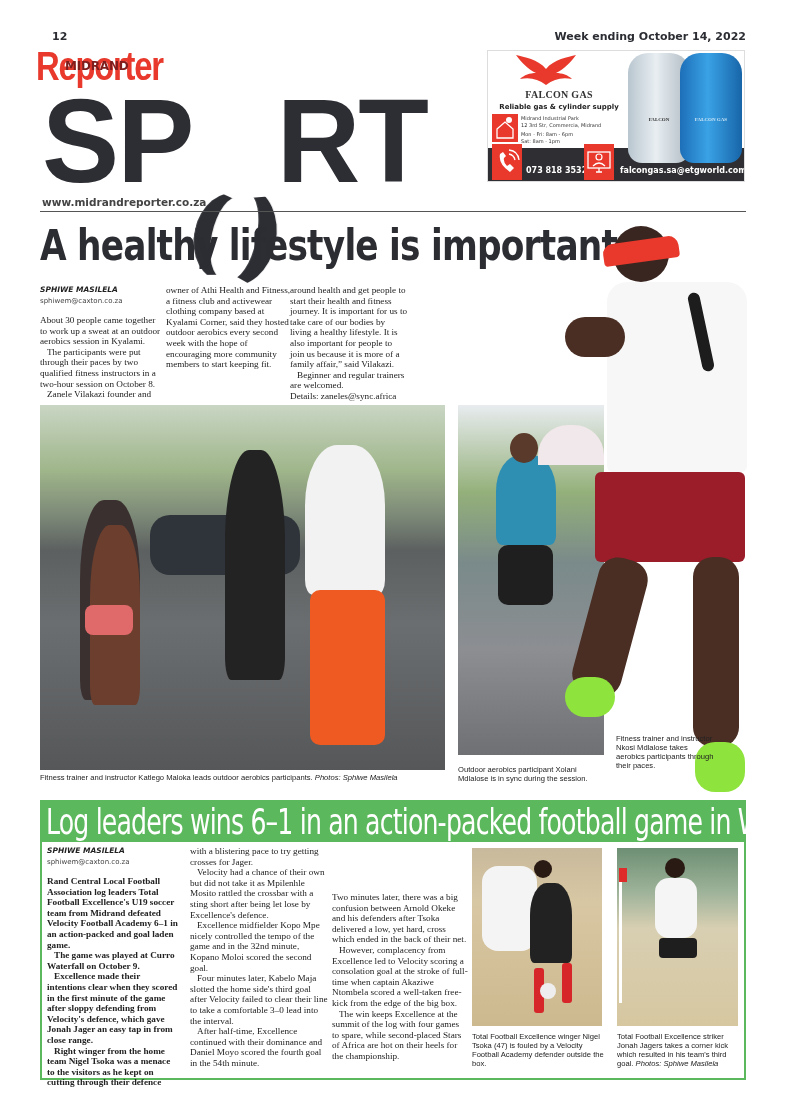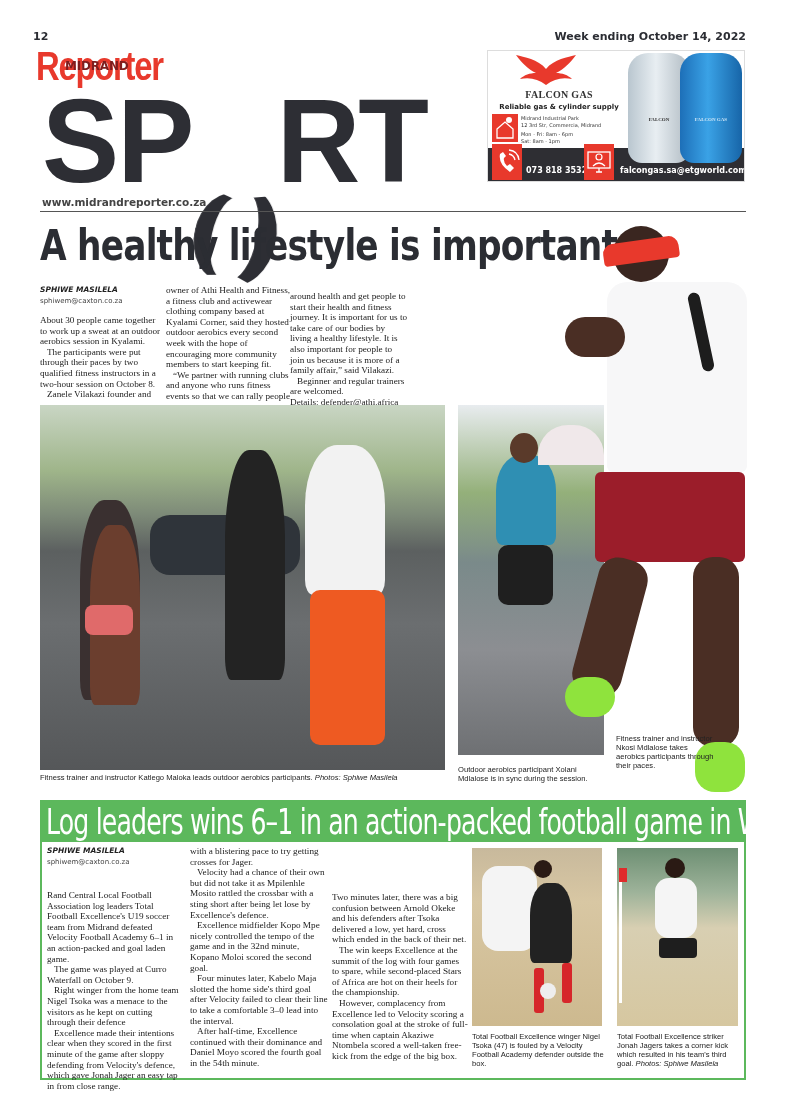--- a/index.html
+++ b/index.html
@@ -2,21 +2,21 @@
 <html><head>
   <meta charset="utf-8">
   <style>
     * { box-sizing: border-box; margin: 0; padding: 0; }
     html, body { width: 786px; height: 1113px; background: #ffffff; overflow: hidden; }
     body { position: relative; font-family: "Liberation Serif", serif; color: #222; }
 
     .abs { position: absolute; }
 
     
-    .page-num { left: 33px; top: 30px; font: bold 11px "DejaVu Sans", sans-serif; color: #2b2d33; }
+    .page-num { left: 52px; top: 30px; font: bold 11px "DejaVu Sans", sans-serif; color: #2b2d33; }
     .week { right: 40px; top: 30px; font: bold 11px "DejaVu Sans", sans-serif; color: #2b2d33; }
     .midrand { left: 65px; top: 59px; font: bold 12px "DejaVu Sans", sans-serif; color: #7f1d1d; letter-spacing: -0.2px; }
     .reporter { left: 36px; top: 43px; font: bold 40px "Liberation Sans", sans-serif; color: #e8392c; letter-spacing: -1.5px; transform: scaleX(0.82); transform-origin: left top; line-height: 46px; }
     .sport { left: 42px; top: 86px; font: bold 118px "Liberation Sans", sans-serif; color: #2d2e34; letter-spacing: -2px; line-height: 110px; transform: scaleX(0.98); transform-origin: left top; }
     .sport .o-gap { display: inline-block; width: 86px; position: relative; }
     .sport .o-arc1 { position: absolute; left: 2px; top: 10px; width: 76px; height: 92px; border-radius: 50%; border-left: 18px solid #2d2e34; border-top: 4px solid transparent; border-right: 0; border-bottom: 4px solid transparent; transform: rotate(12deg); }
     .sport .o-arc2 { position: absolute; left: 10px; top: 4px; width: 76px; height: 100px; border-radius: 50%; border-right: 20px solid #2d2e34; border-left: 0; border-top: 6px solid transparent; border-bottom: 6px solid transparent; transform: rotate(12deg); }
     .url { left: 42px; top: 196px; font: bold 10.5px "DejaVu Sans", sans-serif; color: #444; }
     .top-rule { left: 40px; top: 211px; width: 706px; height: 1px; background: #555; }
 
@@ -129,26 +129,25 @@
   <div class="byline">SPHIWE MASILELA</div>
   <div class="email" style="margin-top:3px;">sphiwem@caxton.co.za</div>
   <div class="col" style="margin-top:10px;">
     <p class="first">About 30 people came together to work up a sweat at an outdoor aerobics session in Kyalami.</p>
     <p>The participants were put through their paces by two qualified fitness instructors in a two-hour session on October 8.</p>
     <p>Zanele Vilakazi founder and</p>
   </div>
 </div>
 <div class="abs col" style="left:166px; top:285px; width:124px;">
   <p class="first">owner of Athi Health and Fitness, a fitness club and activewear clothing company based at Kyalami Corner, said they hosted outdoor aerobics every second week with the hope of encouraging more community members to start keeping fit.</p>
-  <p>“We partner with running clubs and anyone who runs fitness events so that we can rally people</p>
-</div>
-<div class="abs col" style="left:290px; top:291px; width:118px;">
+</div>
+<div class="abs col" style="left:290px; top:285px; width:118px;">
   <p class="first">around health and get people to start their health and fitness journey. It is important for us to take care of our bodies by living a healthy lifestyle. It is also important for people to join us because it is more of a family affair,” said Vilakazi.</p>
   <p>Beginner and regular trainers are welcomed.</p>
-  <p class="first">Details: defender@athi.africa</p>
+  <p class="first">Details: zaneles@sync.africa</p>
 </div>
 
 <div class="abs photo photo-main">
   <div class="fig" style="left:40px; top:95px; width:60px; height:200px; background:#3a3030;"></div>
   <div class="fig" style="left:110px; top:110px; width:150px; height:60px; background:#2f343a; border-radius:20px;"></div>
   <div class="fig" style="left:185px; top:45px; width:60px; height:230px; background:#232323;"></div>
   <div class="fig" style="left:265px; top:40px; width:80px; height:150px; background:#f2f2f2;"></div>
   <div class="fig" style="left:270px; top:185px; width:75px; height:155px; background:#ee5a22; border-radius:10px;"></div>
   <div class="fig" style="left:50px; top:120px; width:50px; height:180px; background:#6b3e2e;"></div>
   <div class="fig" style="left:45px; top:200px; width:48px; height:30px; background:#e06a6a; border-radius:8px;"></div>
@@ -179,38 +178,38 @@
 </div>
 <div class="abs caption" style="left:616px; top:734px; width:100px;">Fitness trainer and instructor Nkosi Mdlalose takes aerobics participants through their paces.</div>
 
 <div class="abs green-box"></div>
 <div class="abs green-banner"></div>
 <div class="abs headline2">Log leaders wins 6–1 in an action-packed football game in Waterfall</div>
 
 <div class="abs" style="left:47px; top:846px; width:132px;">
   <div class="byline">SPHIWE MASILELA</div>
   <div class="email" style="margin-top:3px;">sphiwem@caxton.co.za</div>
-  <div class="col" style="margin-top:24px;">
+  <div class="col" style="margin-top:10px;font-weight:bold;">
     <p class="first">Rand Central Local Football Association log leaders Total Football Excellence's U19 soccer team from Midrand defeated Velocity Football Academy 6–1 in an action-packed and goal laden game.</p>
     <p>The game was played at Curro Waterfall on October 9.</p>
+    <p>Excellence made their intentions clear when they scored in the first minute of the game after sloppy defending from Velocity's defence, which gave Jonah Jager an easy tap in from close range.</p>
     <p>Right winger from the home team Nigel Tsoka was a menace to the visitors as he kept on cutting through their defence</p>
-    <p>Excellence made their intentions clear when they scored in the first minute of the game after sloppy defending from Velocity's defence, which gave Jonah Jager an easy tap in from close range.</p>
   </div>
 </div>
 <div class="abs col" style="left:190px; top:846px; width:138px;">
   <p class="first">with a blistering pace to try getting crosses for Jager.</p>
   <p>Velocity had a chance of their own but did not take it as Mpilenhle Mosito rattled the crossbar with a sting short after being let lose by Excellence's defence.</p>
   <p>Excellence midfielder Kopo Mpe nicely controlled the tempo of the game and in the 32nd minute, Kopano Moloi scored the second goal.</p>
   <p>Four minutes later, Kabelo Maja slotted the home side's third goal after Velocity failed to clear their line to take a comfortable 3–0 lead into the interval.</p>
   <p>After half-time, Excellence continued with their dominance and Daniel Moyo scored the fourth goal in the 54th minute.</p>
 </div>
 <div class="abs col" style="left:332px; top:892px; width:136px;">
   <p class="first">Two minutes later, there was a big confusion between Arnold Okeke and his defenders after Tsoka delivered a low, yet hard, cross which ended in the back of their net.</p>
+  <p>However, complacency from Excellence led to Velocity scoring a consolation goal at the stroke of full-time when captain Akaziwe Ntombela scored a well-taken free-kick from the edge of the big box.</p>
   <p>The win keeps Excellence at the summit of the log with four games to spare, while second-placed Stars of Africa are hot on their heels for the championship.</p>
-  <p>However, complacency from Excellence led to Velocity scoring a consolation goal at the stroke of full-time when captain Akaziwe Ntombela scored a well-taken free-kick from the edge of the big box.</p>
 </div>
 
 <div class="abs photo photo-foul">
   <div class="fig" style="left:10px; top:18px; width:55px; height:85px; background:#f4f4f4; border-radius:16px;"></div>
   <div class="fig" style="left:58px; top:35px; width:42px; height:80px; background:#222;"></div>
   <div class="fig" style="left:62px; top:12px; width:18px; height:18px; background:#2a1a14; border-radius:50%;"></div>
   <div class="fig" style="left:62px; top:120px; width:10px; height:45px; background:#d6262a; border-radius:3px;"></div>
   <div class="fig" style="left:90px; top:115px; width:10px; height:40px; background:#d6262a; border-radius:3px;"></div>
   <div class="fig" style="left:68px; top:135px; width:16px; height:16px; background:#eeeeee; border-radius:50%;"></div>
 </div>

